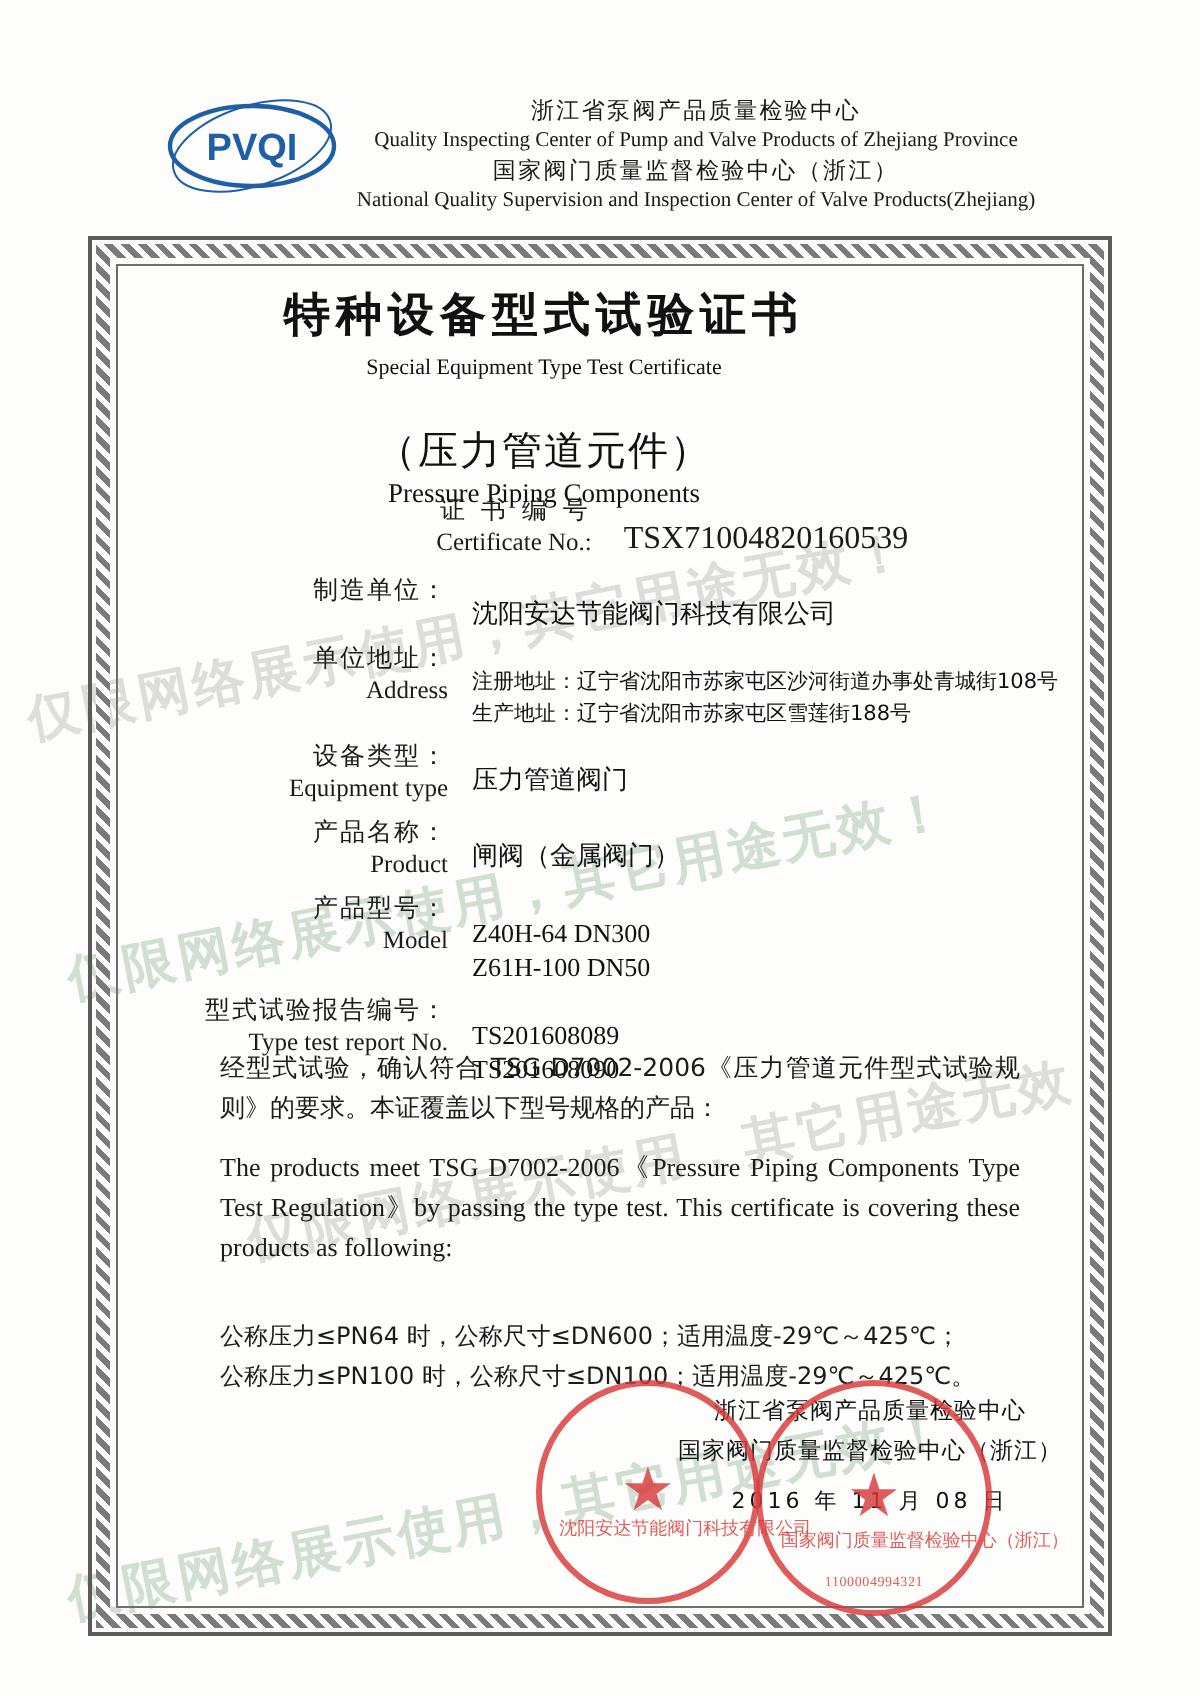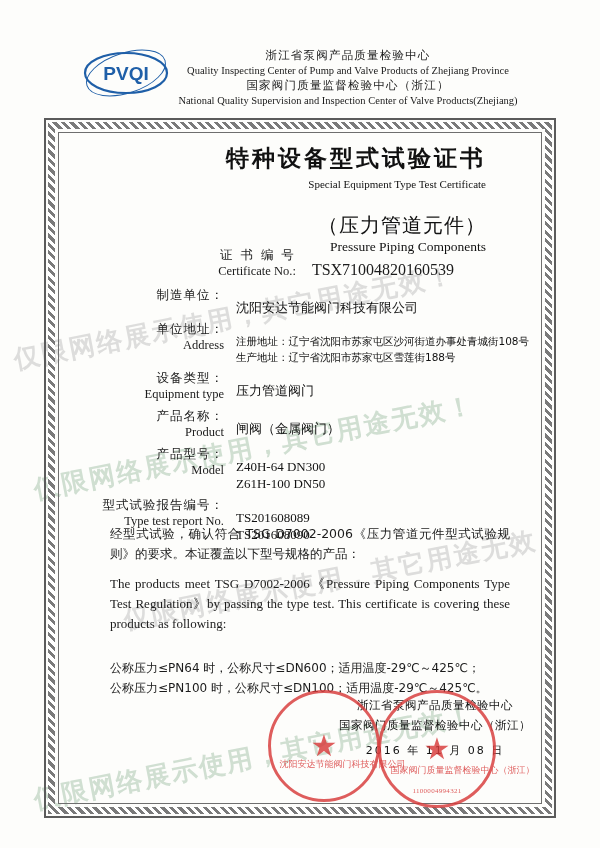--- a/index.html
+++ b/index.html
@@ -92,21 +92,21 @@
     border: 1px solid #6e6e6e;
     box-sizing: border-box;
   }
 
   
   .title-block {
     position: absolute;
     top: 143px;
     left: 58px;
     width: 428px;
-    text-align: right;
+    text-align: center;
   }
   .title-cn {
     font-size: 23px;
     font-weight: bold;
     letter-spacing: 3px;
     color: #111;
     font-family: "DejaVu Sans", sans-serif;
     line-height: 30px;
   }
   .title-en {

